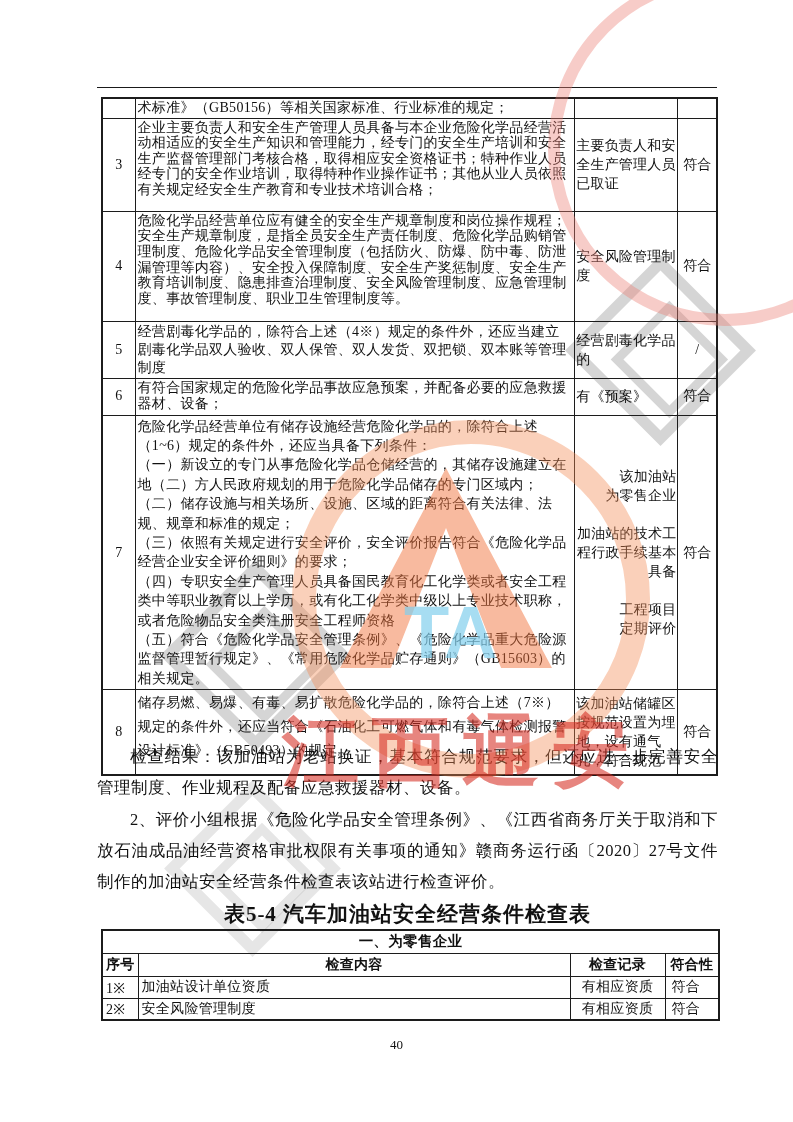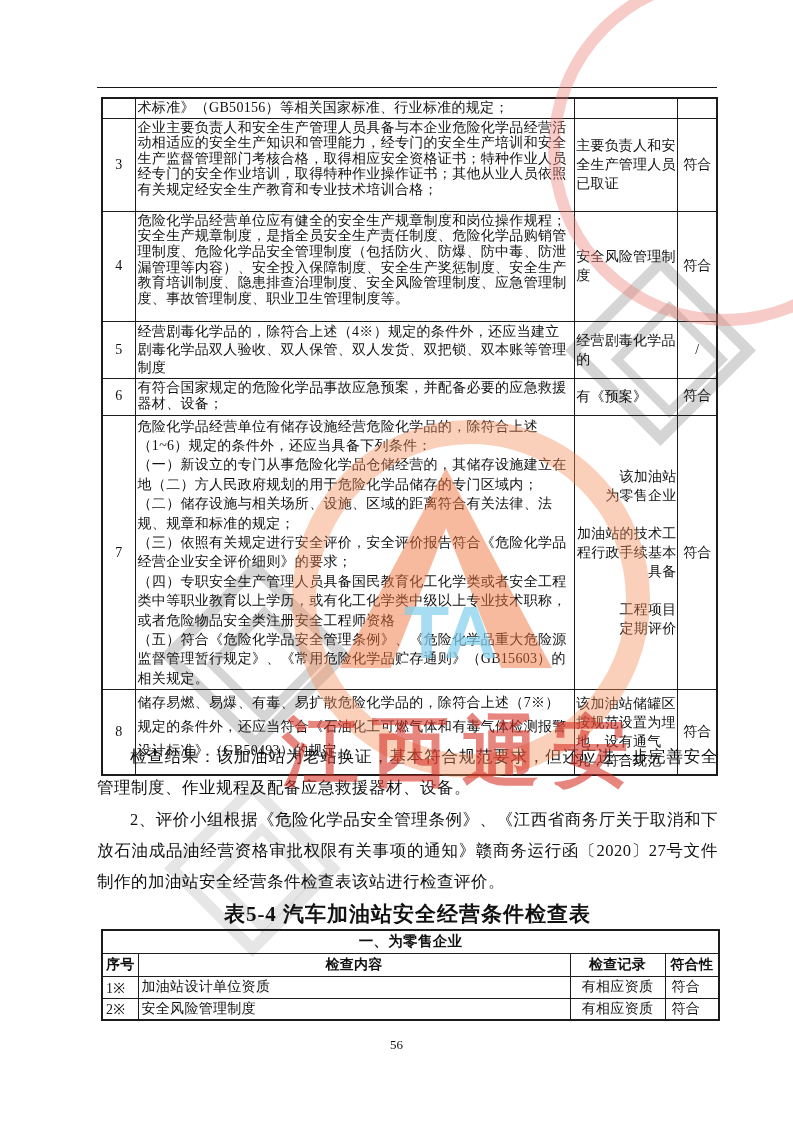--- a/index.html
+++ b/index.html
@@ -181,21 +181,21 @@
       </tr>
       <tr>
         <td class="b-no">2※</td>
         <td class="b-content">安全风险管理制度</td>
         <td class="b-record">有相应资质</td>
         <td class="b-result">符合</td>
       </tr>
     </tbody>
       </table>
 
-    <div class="page-num">56</div>
+    <div class="page-num">40</div>
   </div>
 
   <div class="wm wm-layer-over wm-ring-tr"></div>
   <div class="wm wm-layer-over wm-ring-c"></div>
   <div class="wm wm-layer-over wm-mountain"></div>
   <div class="wm wm-layer-over wm-blue">TA</div>
   <div class="wm wm-layer-over wm-red-text">江西通安</div>
 
 </div>
 

